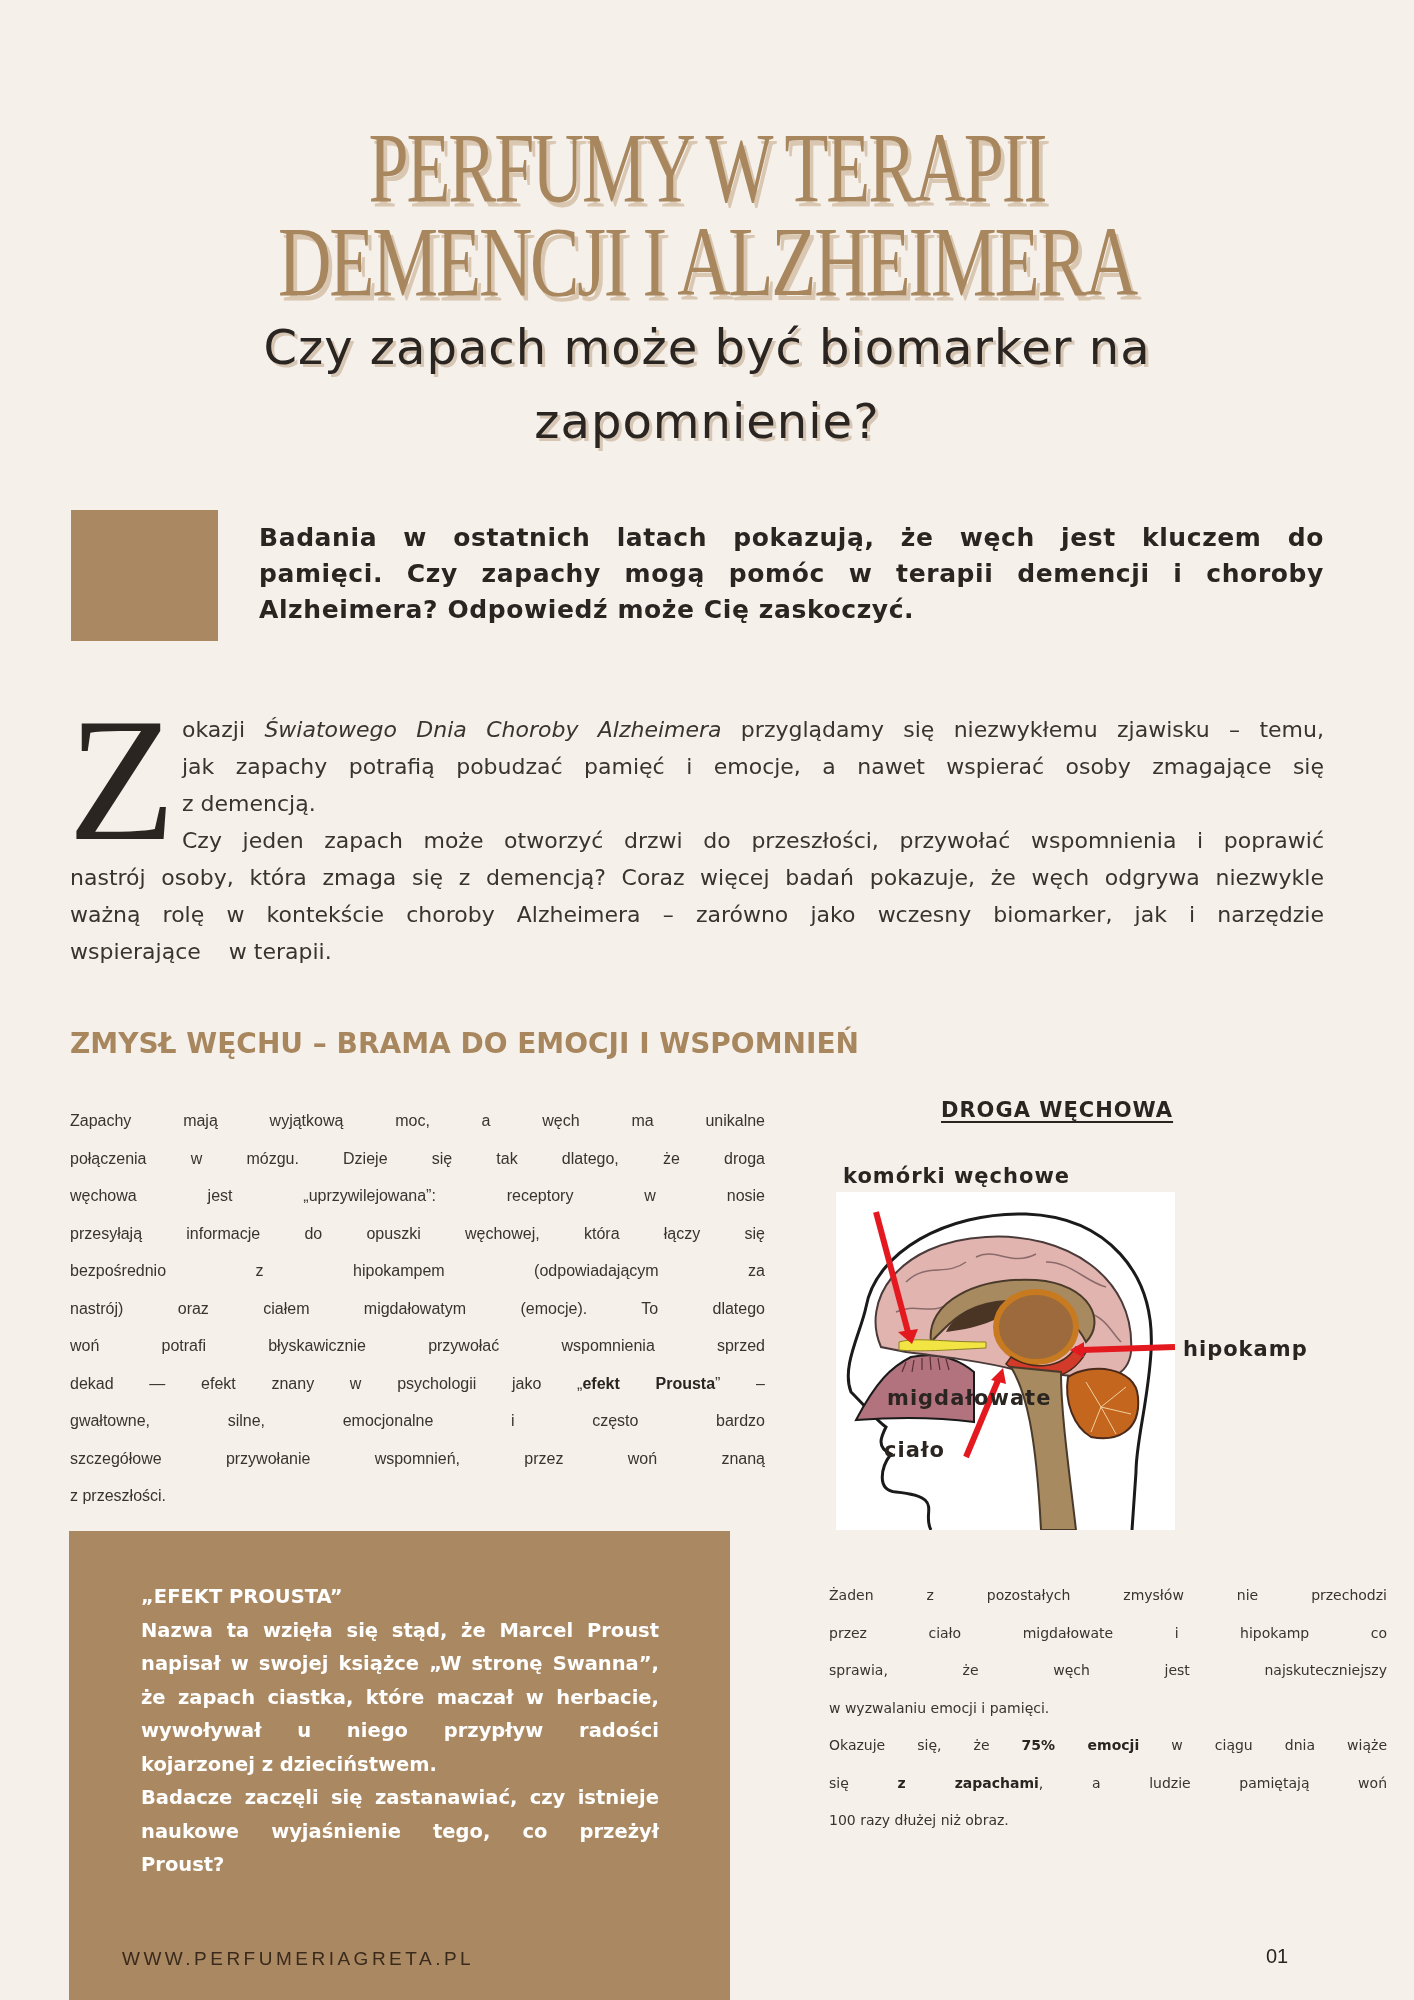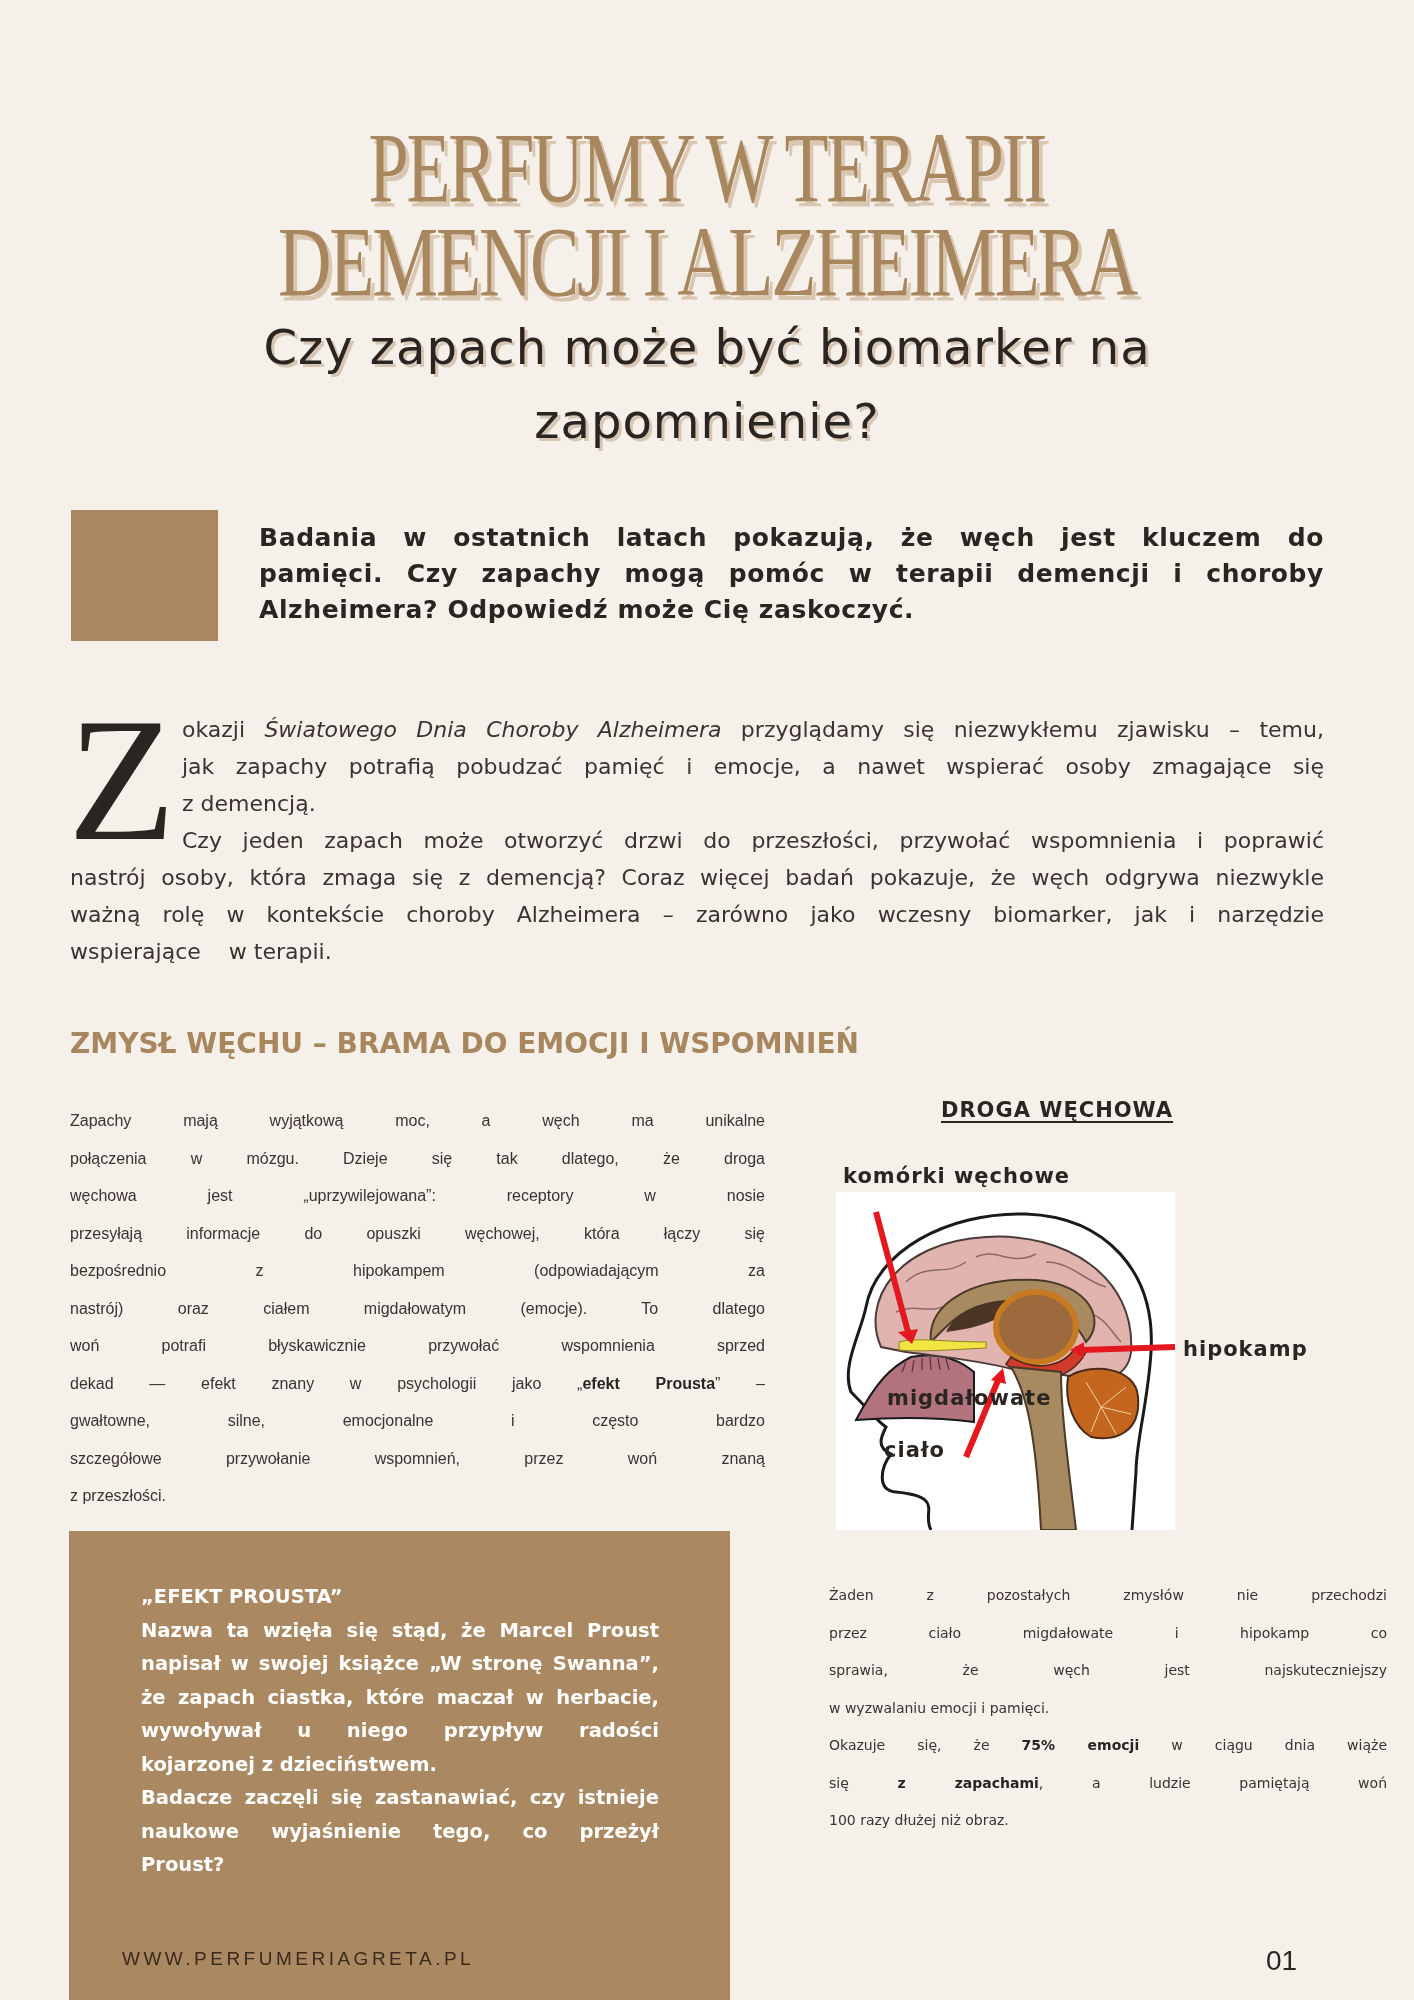--- a/index.html
+++ b/index.html
@@ -171,21 +171,21 @@
     left: 122px; top: 1948px;
     font-family: "Liberation Sans", sans-serif;
     font-size: 19px;
     letter-spacing: 3.5px;
     color: #3A2A1C;
     white-space: nowrap;
   }
   .page-number {
     left: 1266px; top: 1945px;
     font-family: "Liberation Sans", sans-serif;
-    font-size: 28px;
+    font-size: 20px;
     color: #2B2522;
   }
 </style>
 </head>
 <body>
 
 <div class="abs title title-1">PERFUMY W TERAPII</div>
 <div class="abs title title-2">DEMENCJI I ALZHEIMERA</div>
 <div class="abs subtitle subtitle-1">Czy zapach może być biomarker na</div>
 <div class="abs subtitle subtitle-2">zapomnienie?</div>

